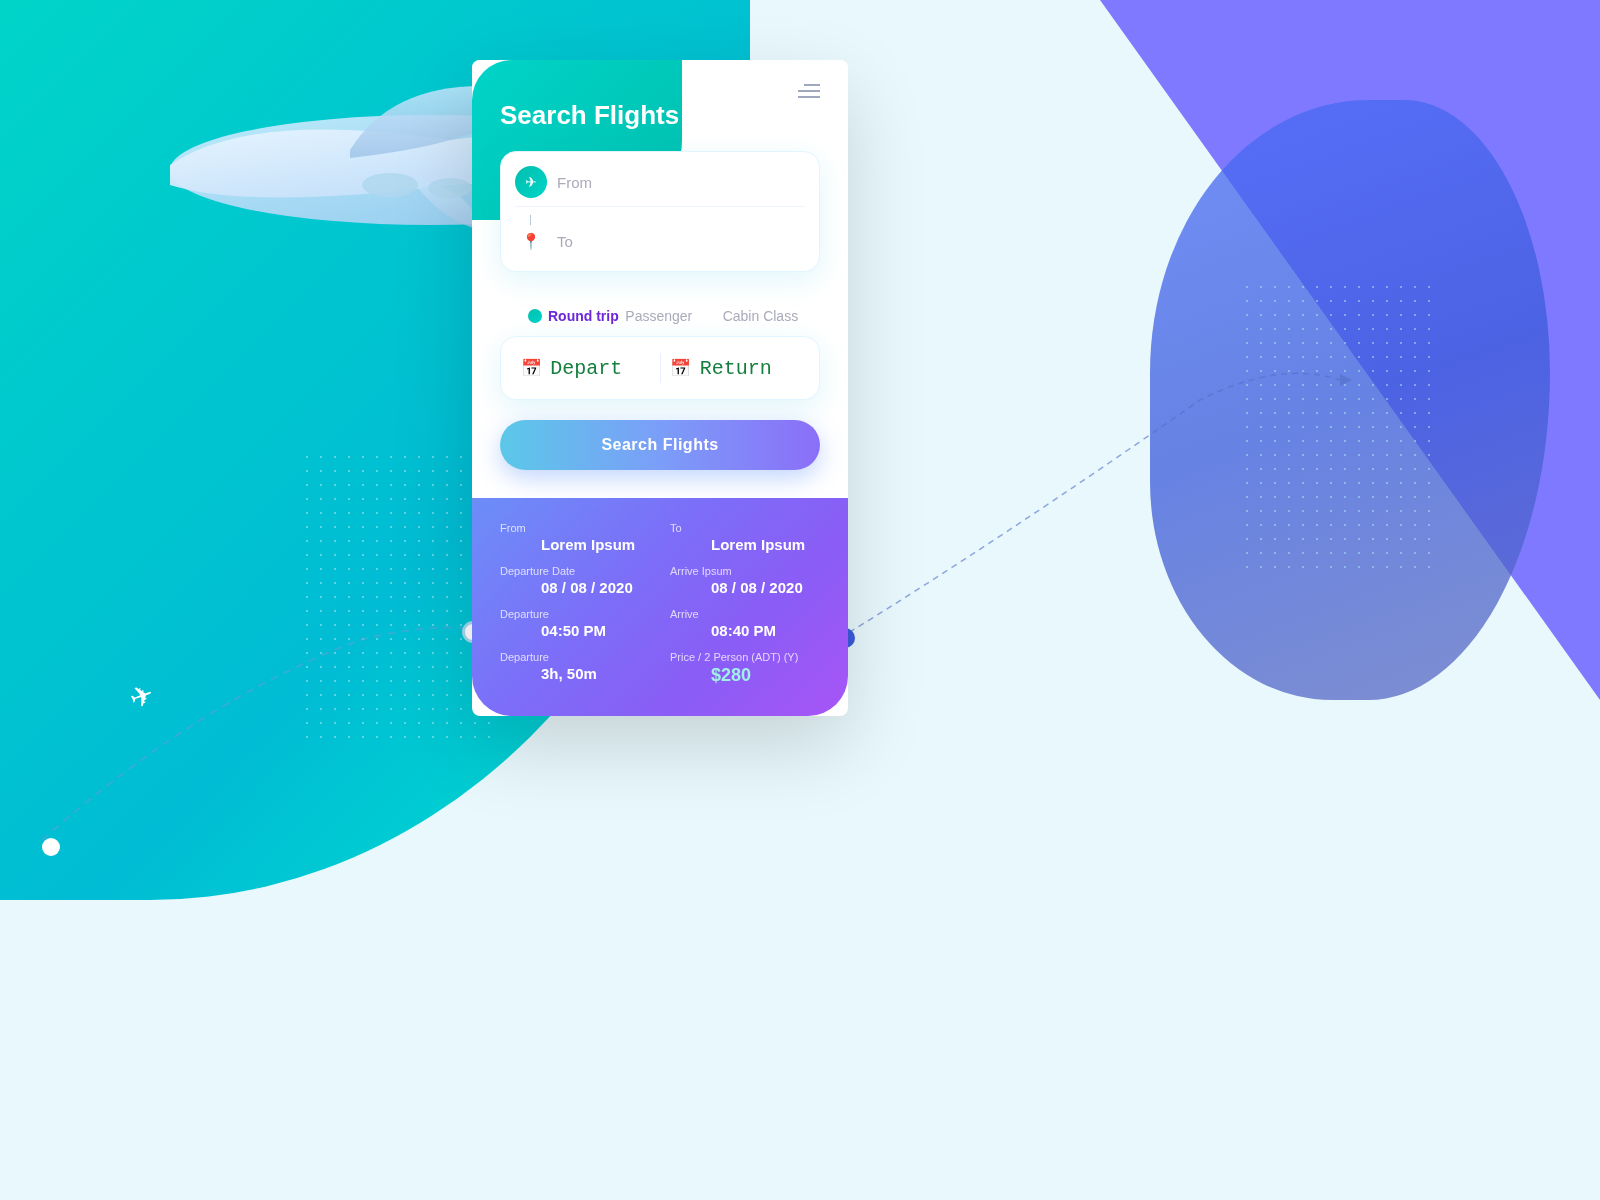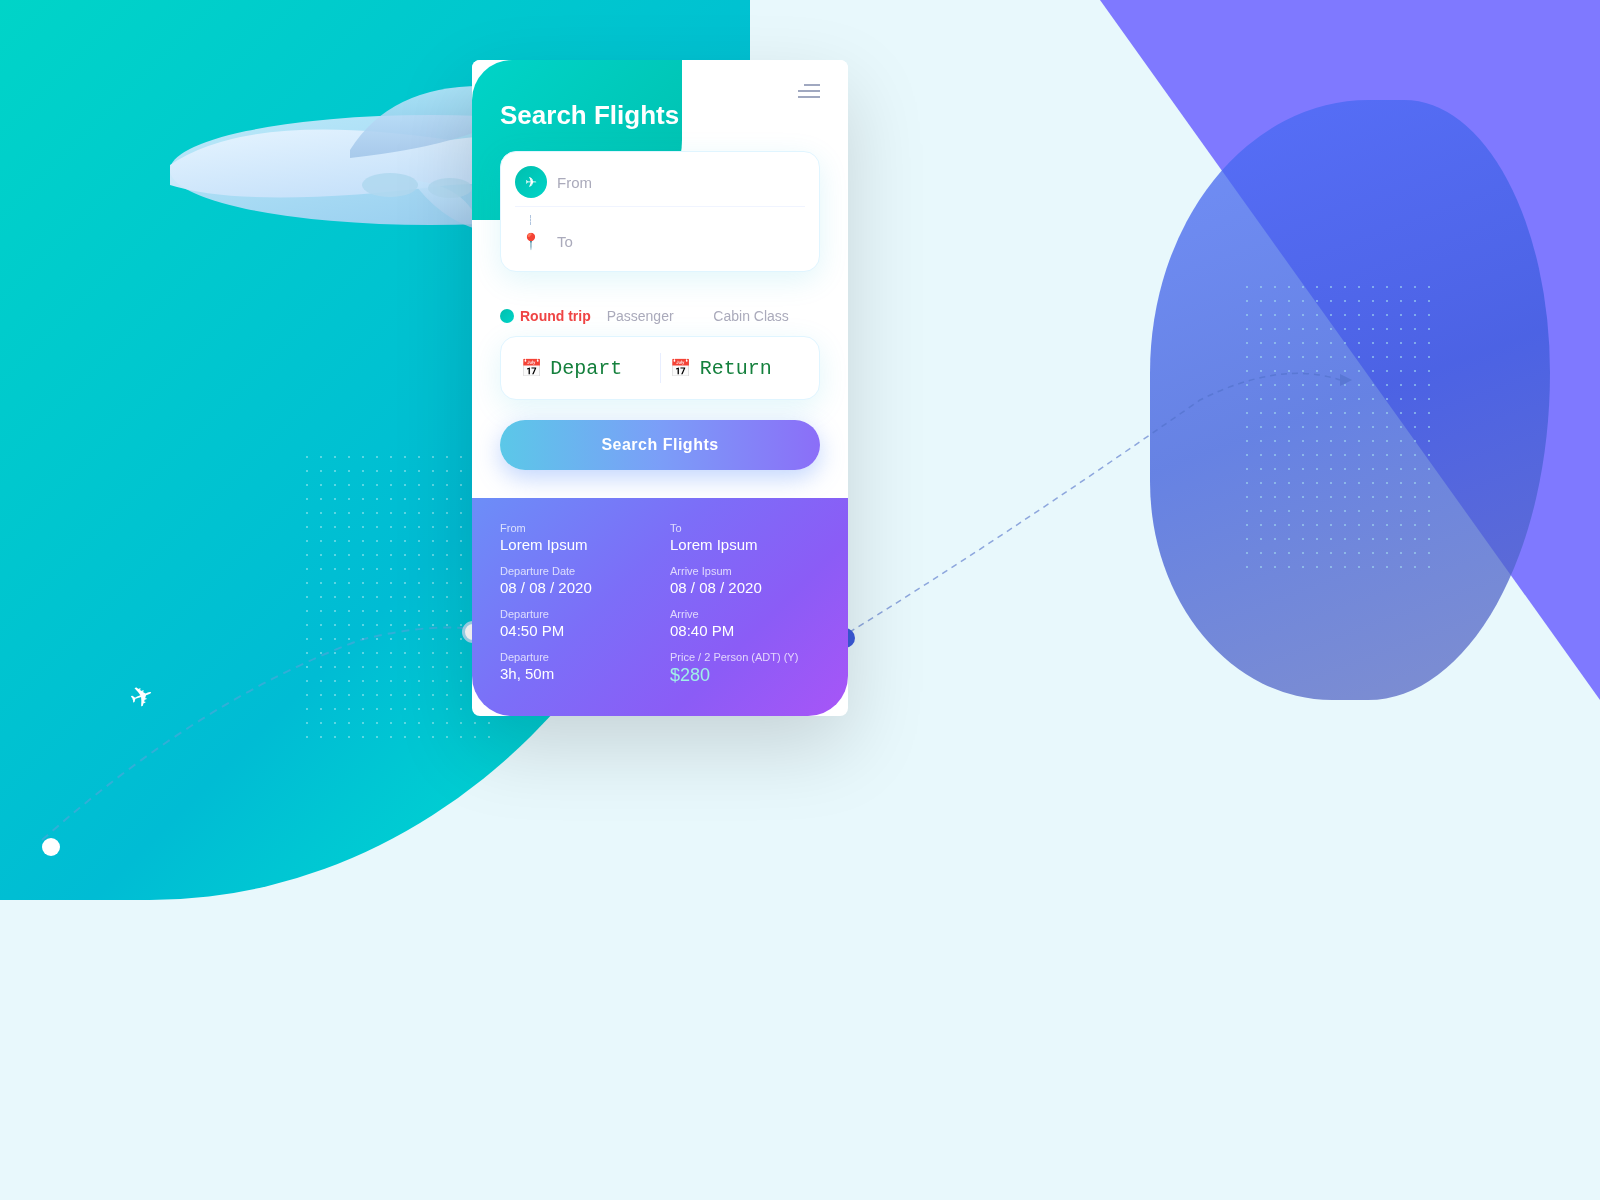--- a/index.html
+++ b/index.html
@@ -258,22 +258,23 @@
       display: flex;
       align-items: center;
       gap: 6px;
       font-size: 14px;
       color: #aab;
       cursor: pointer;
       flex: 1;
     }
 
     .trip-option.active {
-      color: #ef4444;
+      color: #6d28d9;
       font-weight: 600;
+      margin-left: 28px;
     }
 
     .trip-dot {
       width: 14px; height: 14px;
       border-radius: 50%;
       background: linear-gradient(135deg, #00bfae, #00d4c8);
       flex-shrink: 0;
     }
 
     
@@ -345,22 +346,23 @@
     }
 
     .result-label {
       font-size: 11px;
       color: rgba(255,255,255,0.75);
       margin-bottom: 2px;
     }
 
     .result-value {
       font-size: 15px;
-      font-weight: 400;
+      font-weight: 700;
       color: white;
+      margin-left: 41px;
     }
 
     .result-value.price {
       font-size: 18px;
       color: #a0f0e8;
     }
 
   </style>
 </head>
 <body>

